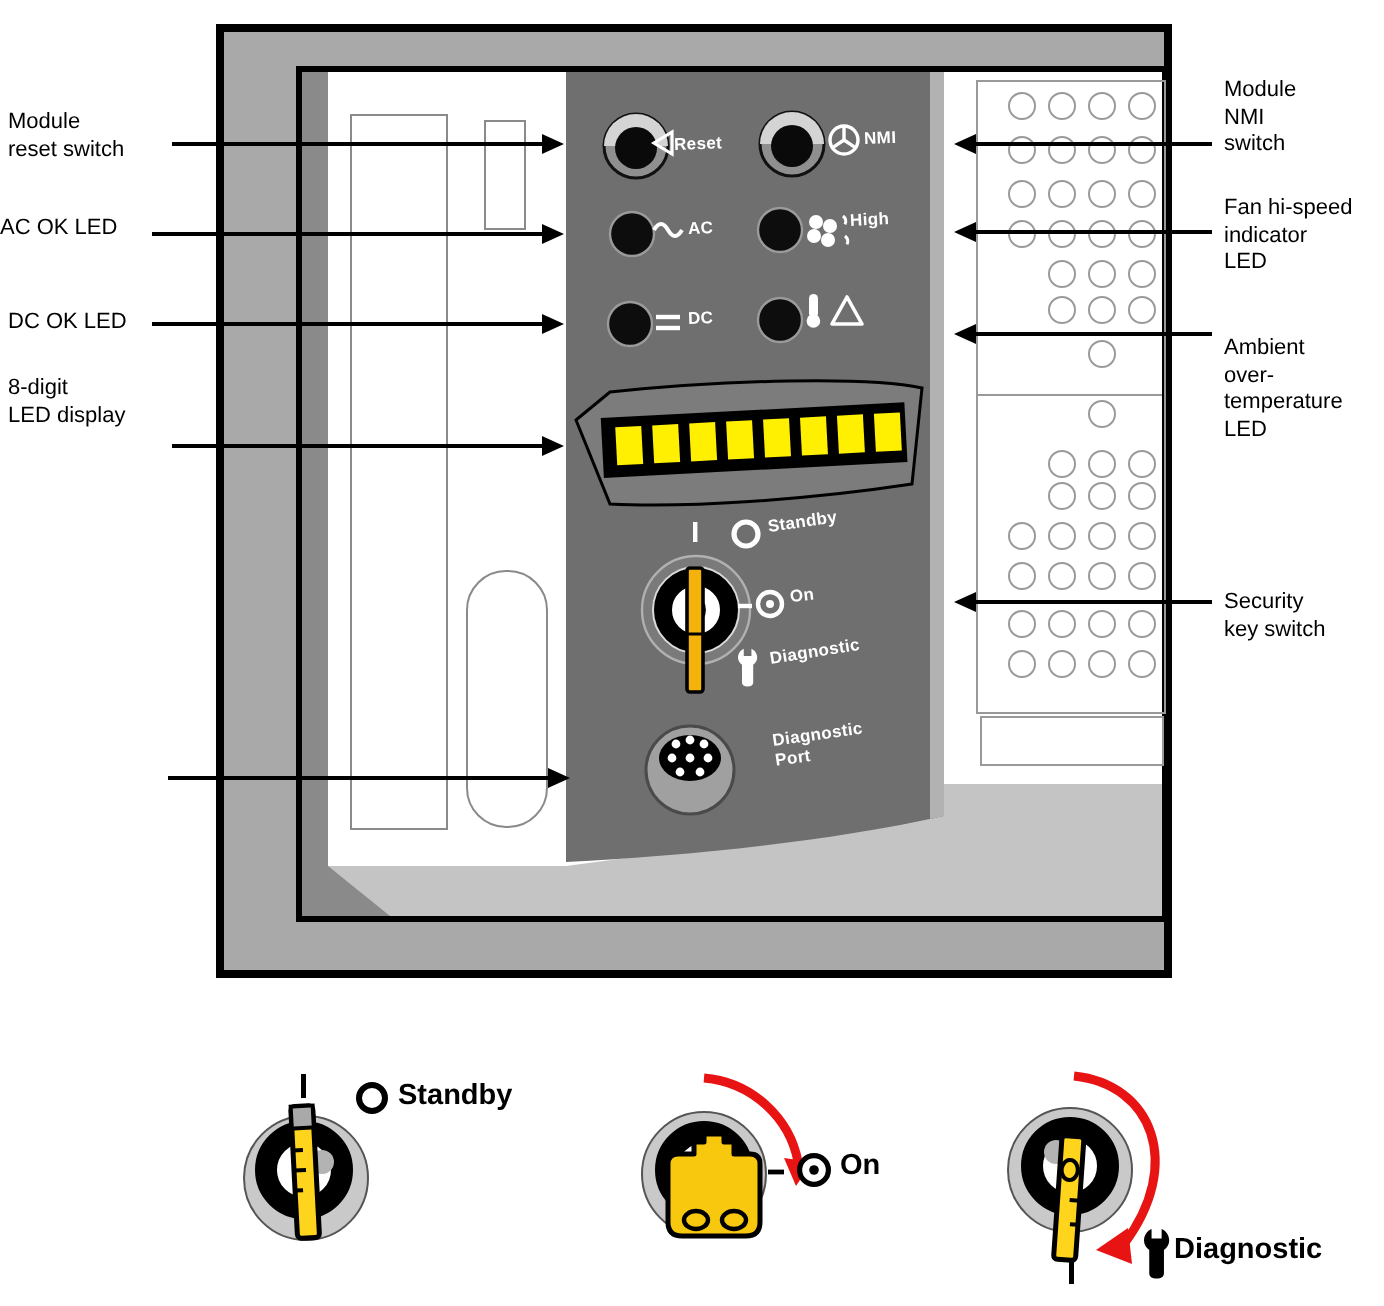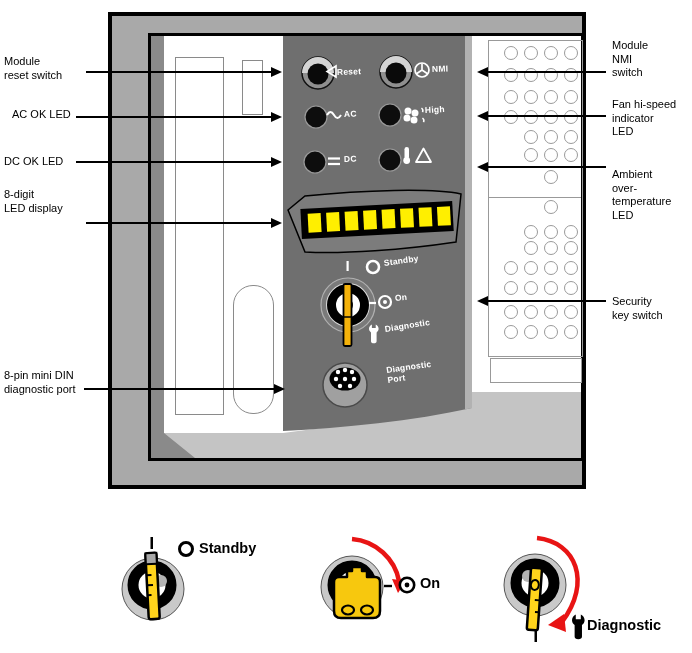--- a/index.html
+++ b/index.html
@@ -216,32 +216,30 @@
   <div class="pl" style="left:384px;top:259px;transform:rotate(-8deg)">Standby</div>
   <div class="pl" style="left:395px;top:294px;transform:rotate(-6deg)">On</div>
   <div class="pl" style="left:385px;top:325px;transform:rotate(-9deg)">Diagnostic</div>
   <div class="pl" style="left:387px;top:366px;transform:rotate(-8deg)">Diagnostic
 Port</div>
 
   <div class="co" style="left:4px;top:55px">Module
 reset switch</div>
   <div class="arrow r" style="left:86px;top:71px;width:185px"></div>
 
-  <div class="co" style="left:12px;top:108px">AC OK LED</div>
+  <div class="co" style="left:0;top:108px">AC OK LED</div>
   <div class="arrow r" style="left:76px;top:116px;width:195px"></div>
 
   <div class="co" style="left:4px;top:155px">DC OK LED</div>
   <div class="arrow r" style="left:76px;top:161px;width:195px"></div>
 
   <div class="co" style="left:4px;top:188px">8-digit
 LED display</div>
   <div class="arrow r" style="left:86px;top:222px;width:185px"></div>
 
-  <div class="co" style="left:4px;top:369px">8-pin mini DIN
-diagnostic port</div>
   <div class="arrow r" style="left:84px;top:388px;width:190px"></div>
 
   <div class="co" style="left:612px;top:39px">Module
 NMI
 switch</div>
   <div class="arrow l" style="left:488px;top:71px;width:118px"></div>
 
   <div class="co" style="left:612px;top:98px">Fan hi-speed
 indicator
 LED</div>

